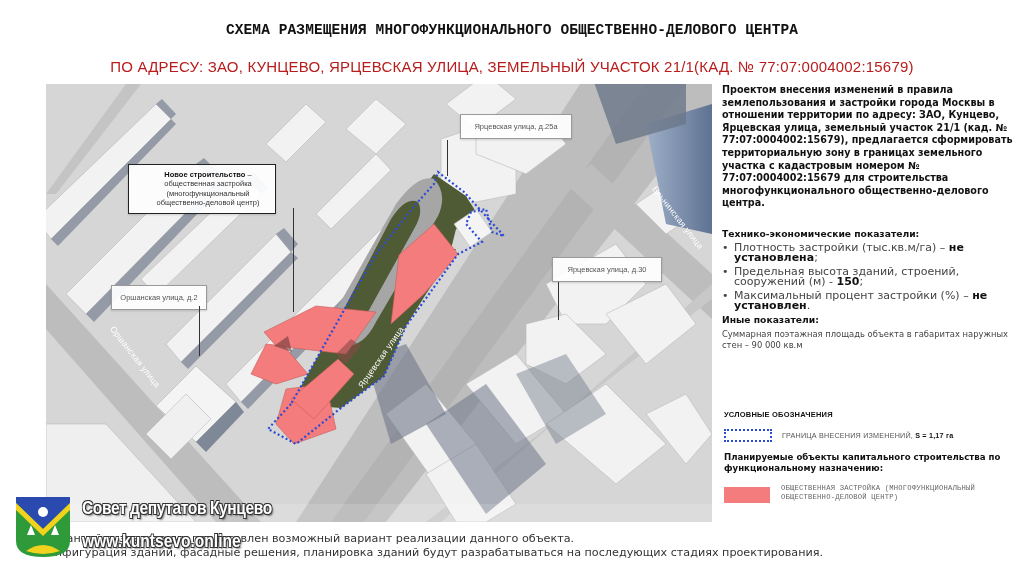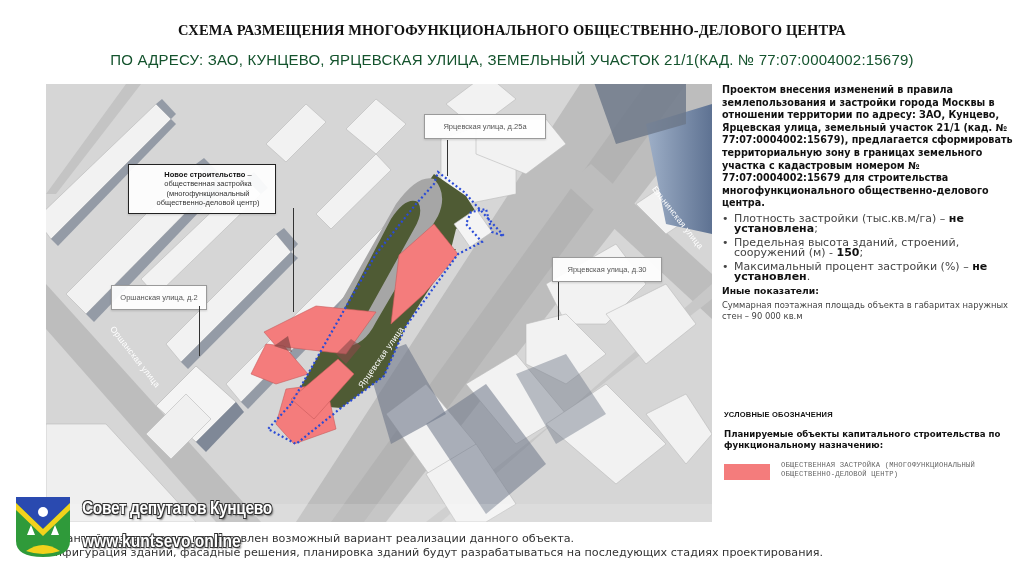--- a/index.html
+++ b/index.html
@@ -1,21 +1,21 @@
 <!DOCTYPE html>
 <html><head>
 <meta charset="utf-8">
 <style>
   * { box-sizing: border-box; margin: 0; padding: 0; }
   html, body { width: 1024px; height: 576px; overflow: hidden; background: #ffffff; }
   body { position: relative; font-family: "DejaVu Sans", sans-serif; color: #1a1a1a; }
 
   .title-block { position: absolute; left: 0; top: 22px; width: 1024px; text-align: center; }
-  .title-line1 { font-family: Liberation Serif, serif; font-weight: bold; font-size: 14.5px; letter-spacing: 0.1px; color: #111; text-align: center; }
-  .title-line2 { font-family: "Liberation Sans", sans-serif; font-size: 15px; color: #14532d; margin-top: 12px; letter-spacing: 0.2px; }
+  .title-line1 { font-family: Liberation Mono, monospace; font-weight: bold; font-size: 14.5px; letter-spacing: 0.1px; color: #111; text-align: center; }
+  .title-line2 { font-family: "Liberation Sans", sans-serif; font-size: 15px; color: #b91c1c; margin-top: 20px; letter-spacing: 0.2px; }
 
   .map { position: absolute; left: 46px; top: 84px; width: 666px; height: 438px; overflow: hidden; background: #d9d9d9; }
   .map svg { display: block; }
 
   .callout { position: absolute; background: rgba(255,255,255,0.93); border: 1px solid #9a9a9a; font-family: "Liberation Sans", sans-serif; font-size: 7.5px; color: #555; padding: 5px 8px; line-height: 1.25; text-align: center; box-shadow: 0 1px 2px rgba(0,0,0,0.15); }
   .callout.main { border: 1.2px solid #222; color: #333; }
   .callout .b { font-weight: bold; color: #111; }
   .leader { position: absolute; width: 1px; background: #333; }
 
   .street-label { position: absolute; font-family: "Liberation Sans", sans-serif; font-size: 8.5px; color: #ffffff; white-space: nowrap; letter-spacing: 0.3px; }
@@ -157,49 +157,54 @@
 
   <div class="street-label" style="left: 310px; top: 300px; transform: rotate(-55deg); transform-origin: left top;">Ярцевская улица</div>
   <div class="street-label" style="left: 70px; top: 240px; transform: rotate(52deg); transform-origin: left top;">Оршанская улица</div>
   <div class="street-label" style="left: 612px; top: 100px; transform: rotate(52deg); transform-origin: left top;">Ельнинская улица</div>
 
   <div class="callout main" style="left: 82px; top: 80px; width: 148px; padding-left: 20px;">
     <span class="b">Новое строительство</span><span> – общественная застройка (многофункциональный общественно-деловой центр)</span>
   </div>
   <div class="leader" style="left: 247px; top: 124px; height: 104px;"></div>
 
-  <div class="callout" style="left: 378px; top: 30px; width: 122px; padding: 7px 6px;">
+  <div class="callout" style="left: 414px; top: 30px; width: 112px; padding: 7px 6px;">
     <span>Ярцевская улица, д.25а</span>
   </div>
   <div class="leader" style="left: 401px; top: 56px; height: 36px;"></div>
 
   <div class="callout" style="left: 506px; top: 173px; width: 110px; padding: 7px 6px;">
     <span>Ярцевская улица, д.30</span>
   </div>
   <div class="leader" style="left: 512px; top: 198px; height: 38px;"></div>
 
   <div class="callout" style="left: 65px; top: 201px; width: 96px; padding: 7px 4px;">
     <span>Оршанская улица, д.2</span>
   </div>
   <div class="leader" style="left: 153px; top: 222px; height: 50px;"></div>
 </div>
 
 <div class="side">
   <div class="side-intro">Проектом внесения изменений в правила землепользования и застройки города Москвы в отношении территории по адресу: ЗАО, Кунцево, Ярцевская улица, земельный участок 21/1 (кад. № 77:07:0004002:15679), предлагается сформировать территориальную зону в границах земельного участка с кадастровым номером № 77:07:0004002:15679 для строительства многофункционального общественно-делового центра.</div>
+  <div class="tep-heading">Технико-экономические показатели:</div>
   <ul class="tep-list">
     <li><span>Плотность застройки (тыс.кв.м/га) – </span><b>не установлена</b><span>;</span></li>
     <li><span>Предельная высота зданий, строений, сооружений (м) - </span><b>150</b><span>;</span></li>
     <li><span>Максимальный процент застройки (%) – </span><b>не установлен</b><span>.</span></li>
   </ul>
   <div class="other-heading">Иные показатели:</div>
   <div class="other-text">Суммарная поэтажная площадь объекта в габаритах наружных стен – 90 000 кв.м</div>
 </div>
 
 <div class="legend">
   <div class="legend-heading">УСЛОВНЫЕ ОБОЗНАЧЕНИЯ</div>
+  <div class="legend-row">
+    <div class="legend-boundary"></div>
+    <div class="legend-boundary-label"><span>ГРАНИЦА ВНЕСЕНИЯ ИЗМЕНЕНИЙ, </span><b>S = 1,17 га</b></div>
+  </div>
   <div class="legend-sub">Планируемые объекты капитального строительства по функциональному назначению:</div>
   <div class="legend-row2">
     <div class="legend-swatch"></div>
     <div class="legend-swatch-label">ОБЩЕСТВЕННАЯ ЗАСТРОЙКА (МНОГОФУНКЦИОНАЛЬНЫЙ ОБЩЕСТВЕННО-ДЕЛОВОЙ ЦЕНТР)</div>
   </div>
 </div>
 
 <div class="footer">
   <div>На данной визуализации представлен возможный вариант реализации данного объекта.</div>
   <div>Конфигурация зданий, фасадные решения, планировка зданий будут разрабатываться на последующих стадиях проектирования.</div>

